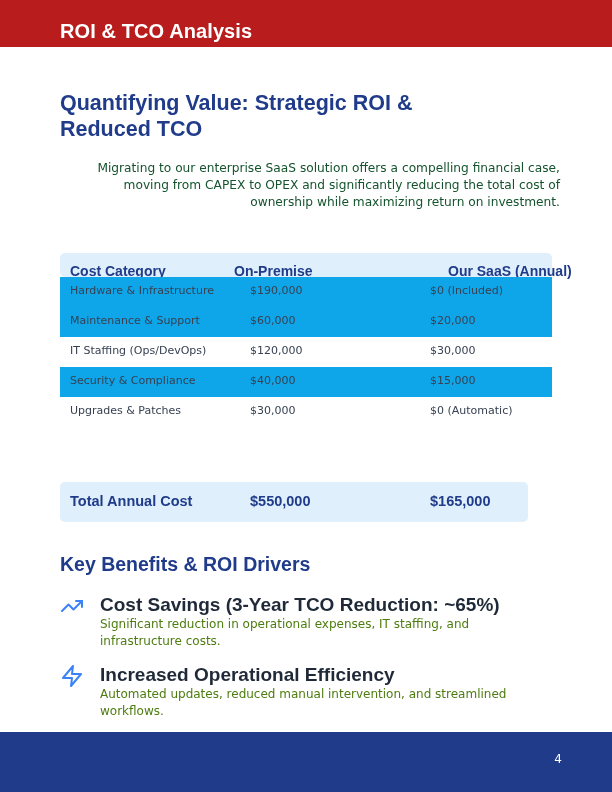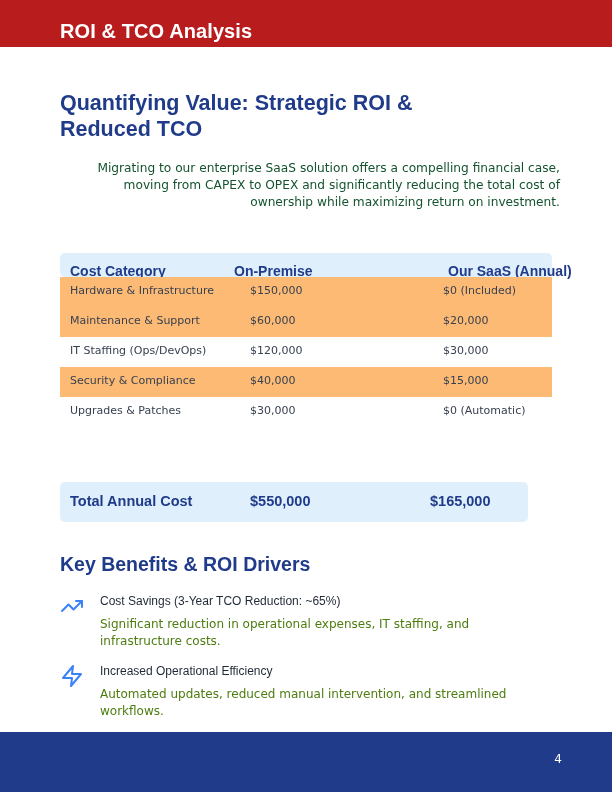--- a/index.html
+++ b/index.html
@@ -39,29 +39,29 @@
     .table-head .th {
       position: absolute; top: 10px;
       font-family: "Liberation Sans", sans-serif; font-size: 14px; font-weight: 700;
       color: #1f3b8a; line-height: 17px; white-space: nowrap;
     }
     .th.c1 { left: 10px; }
     .th.c2 { left: 174px; width: 100px; white-space: normal; }
     .th.c3 { left: 388px; }
 
     .table-row { position: relative; height: 30px; }
-    .table-row.alt { background: #fdba74; text-decoration: underline; }
+    .table-row.alt { background: #0ea5e9; text-decoration: underline; }
     .table-row .td {
       position: absolute; top: 7px;
       font-family: "DejaVu Sans", sans-serif; font-size: 11px; color: #374151;
       white-space: nowrap;
     }
     .td.c1 { left: 10px; }
     .td.c2 { left: 190px; }
-    .td.c3 { left: 383px; }
+    .td.c3 { left: 370px; }
 
     .total-row {
       position: absolute; left: 60px; top: 482px; width: 468px; height: 40px;
       background: #dfeffc; border-radius: 5px;
     }
     .total-row .tt {
       position: absolute; top: 11px;
       font-family: "Liberation Sans", sans-serif; font-size: 14.5px; font-weight: 700;
       color: #1f3b8a;
     }
@@ -72,21 +72,21 @@
     .section-title {
       position: absolute; left: 60px; top: 553px;
       font-family: "Liberation Sans", sans-serif; font-size: 19.5px; font-weight: 700;
       color: #1f3b8a;
     }
 
     .benefit { position: absolute; left: 60px; width: 500px; }
     .benefit .icon { position: absolute; left: 0; top: 0; width: 24px; height: 24px; }
     .benefit .b-title {
       position: absolute; left: 40px; top: 0;
-      font-family: "Liberation Sans", sans-serif; font-size: 12px; font-weight: 400;
+      font-family: "Liberation Sans", sans-serif; font-size: 19px; font-weight: 700;
       color: #1f2937; white-space: nowrap;
     }
     .benefit .b-desc {
       position: absolute; left: 40px; top: 22px; width: 440px;
       font-family: "DejaVu Sans", sans-serif; font-size: 12px; line-height: 17px;
       color: #4d7c0f;
     }
 
     .page-footer {
       position: absolute; left: 0; top: 732px; width: 612px; height: 60px;
@@ -110,21 +110,21 @@
 
 <div class="cost-table">
   <div class="table-head">
     <div class="th c1">Cost Category</div>
     <div class="th c2">On-Premise (Annual)</div>
     <div class="th c3">Our SaaS (Annual)</div>
   </div>
 
   <div class="table-row alt">
     <div class="td c1">Hardware &amp; Infrastructure</div>
-    <div class="td c2">$150,000</div>
+    <div class="td c2">$190,000</div>
     <div class="td c3">$0 (Included)</div>
   </div>
   <div class="table-row alt">
     <div class="td c1">Maintenance &amp; Support</div>
     <div class="td c2">$60,000</div>
     <div class="td c3">$20,000</div>
   </div>
   <div class="table-row">
     <div class="td c1">IT Staffing (Ops/DevOps)</div>
     <div class="td c2">$120,000</div>

